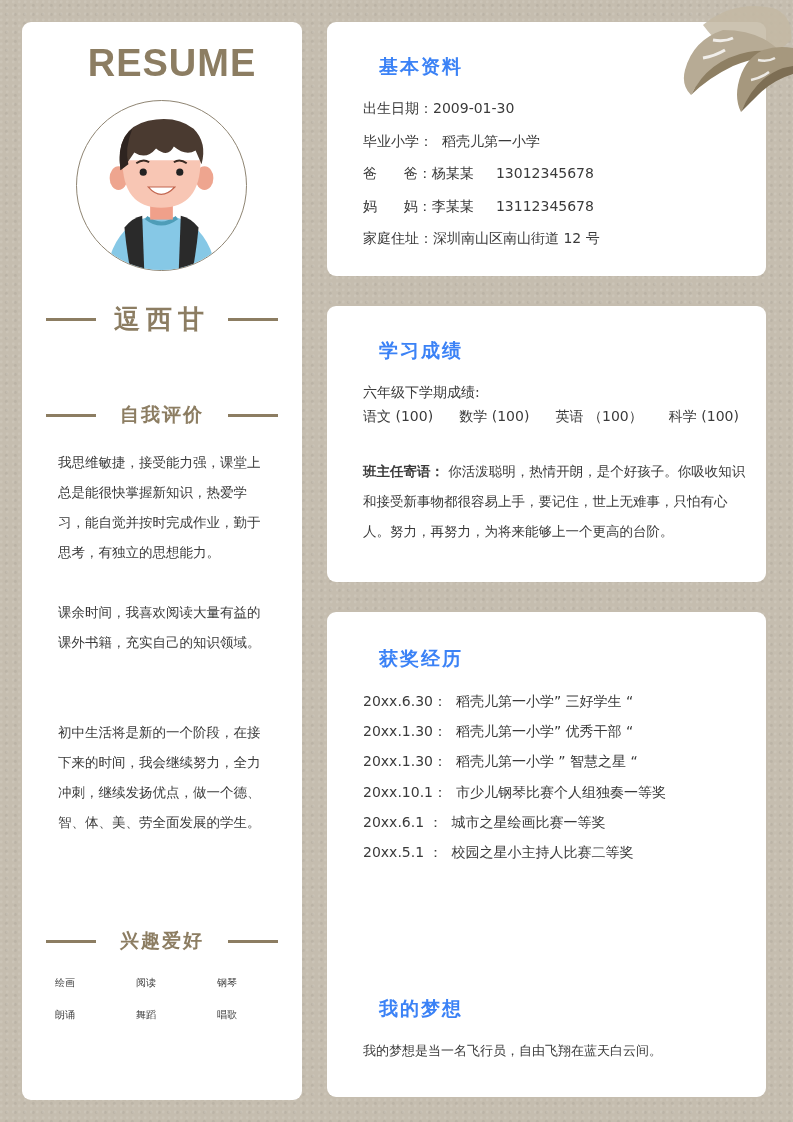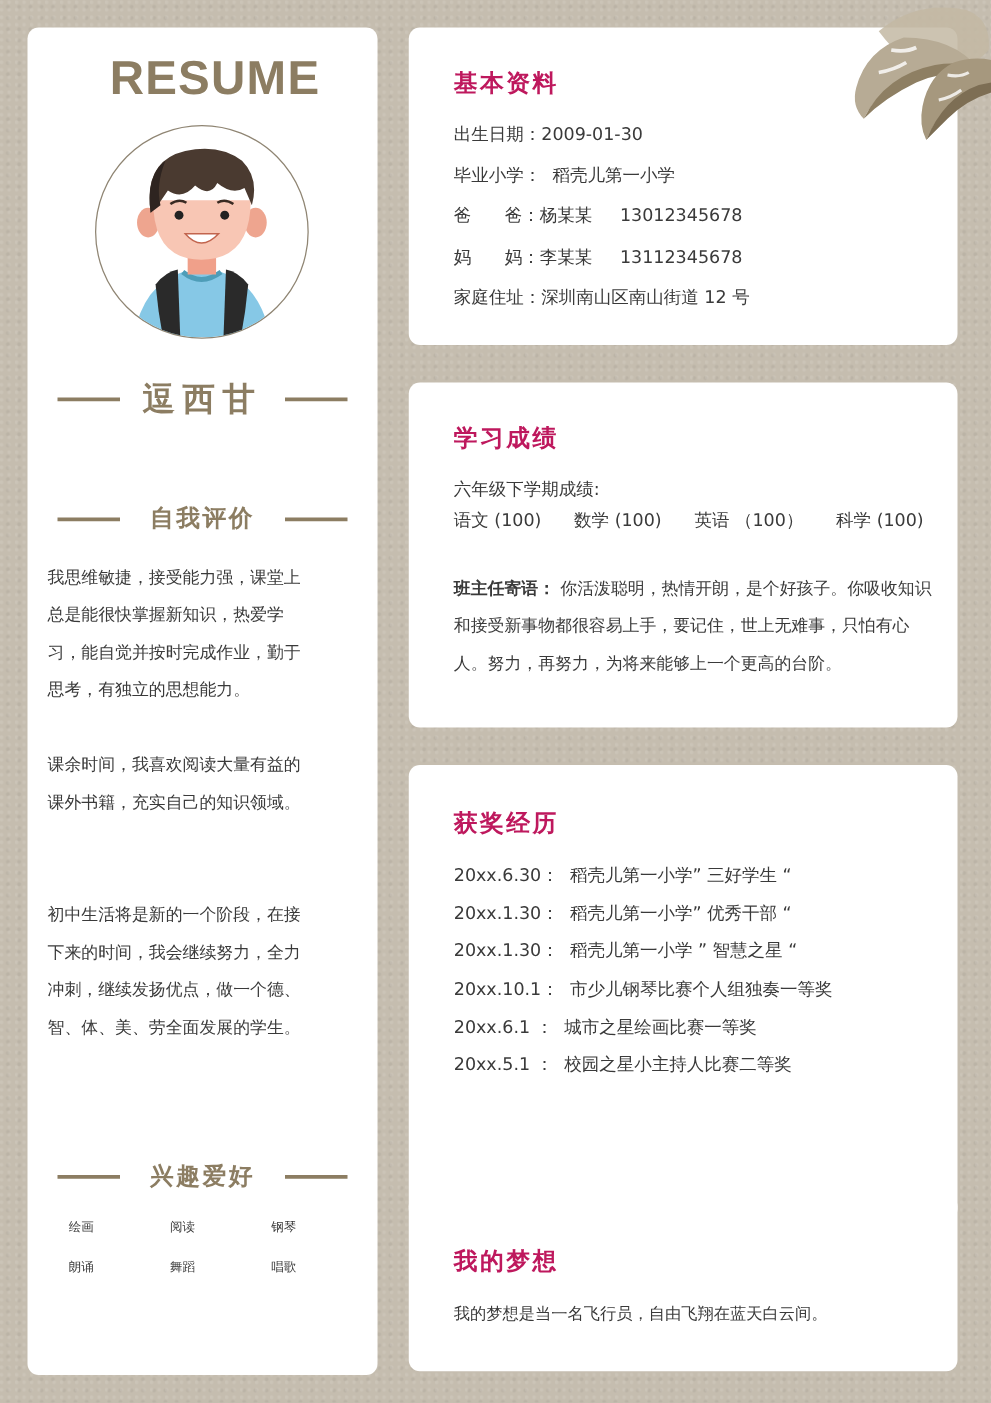--- a/index.html
+++ b/index.html
@@ -37,40 +37,40 @@
   .rule { width: 50px; height: 3px; background: #8c7d62; }
   .name { font-size: 26px; font-weight: bold; color: #8c7d62; letter-spacing: 6px; }
   .sec-head {
     position: absolute; left: 24px; right: 24px;
     display: flex; align-items: center; justify-content: space-between;
   }
   .sec-head .label { font-size: 19px; font-weight: bold; color: #8c7d62; letter-spacing: 2px; }
   .self-eval { top: 380px; }
   .hobbies-head { top: 906px; }
   .para {
-    position: absolute; left: 16px; width: 214px;
+    position: absolute; left: 36px; width: 214px;
     font-size: 13.5px; line-height: 30px; color: #3a3a3a;
   }
   .p1 { top: 425px; }
   .p2 { top: 575px; }
   .p3 { top: 695px; }
   .hobbies {
     position: absolute; left: 33px; top: 950px; width: 220px;
     display: grid; grid-template-columns: 81px 81px 58px; row-gap: 10px;
     font-size: 10px; color: #3a3a3a; line-height: 22px;
   }
 
   .right-card { left: 327px; width: 439px; }
   .rc1 { top: 22px; height: 254px; }
   .rc2 { top: 306px; height: 276px; }
   .rc3 { top: 612px; height: 364px; }
   .rc4 { top: 956px; height: 141px; }
   .rc-title {
-    position: absolute; left: 36px;
-    font-size: 19px; font-weight: bold; color: #be185d; letter-spacing: 2px;
+    position: absolute; left: 52px;
+    font-size: 19px; font-weight: bold; color: #3b82f6; letter-spacing: 2px;
   }
   .rc-body { position: absolute; left: 36px; right: 20px; font-size: 14px; color: #3a3a3a; }
   .info-row { height: 32.6px; line-height: 32.6px; white-space: pre; }
   .scores { display: flex; justify-content: space-between; width: 376px; margin-top: 4px; }
   .comment { line-height: 30px; margin-top: 30px; font-size: 13.5px; }
   .comment b { font-weight: bold; color: #3a3a3a; }
   .award { height: 30.2px; line-height: 30.2px; white-space: pre; }
 
   .leaf { position: absolute; right: 0; top: 0; width: 130px; height: 115px; pointer-events: none; }
 </style>

